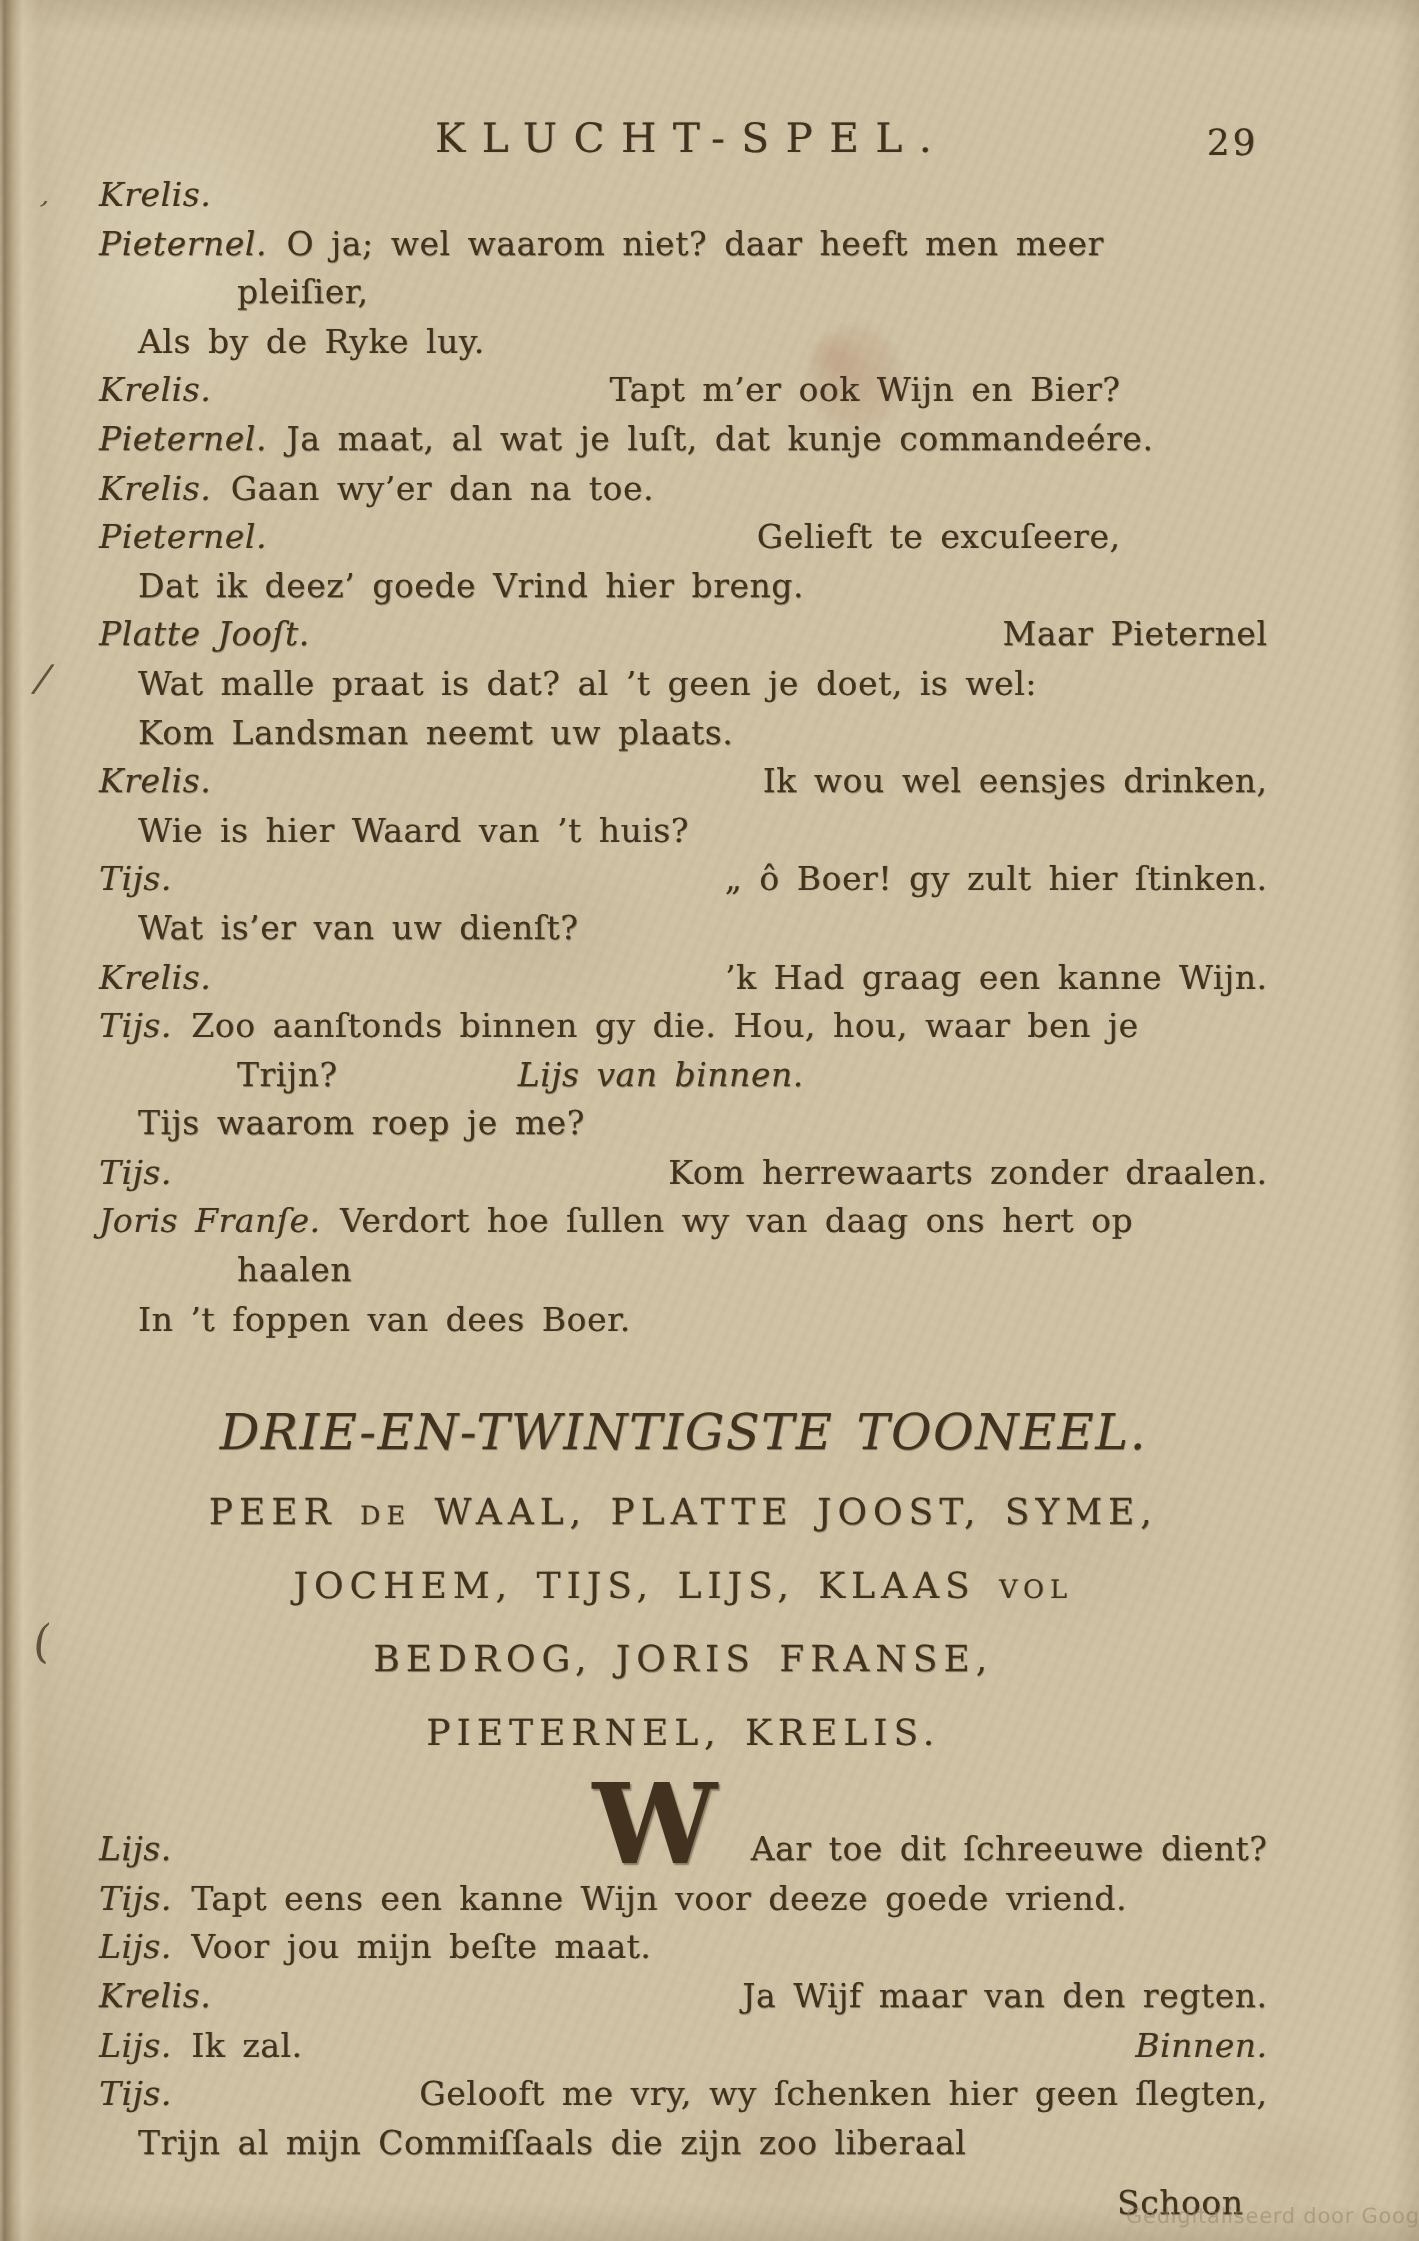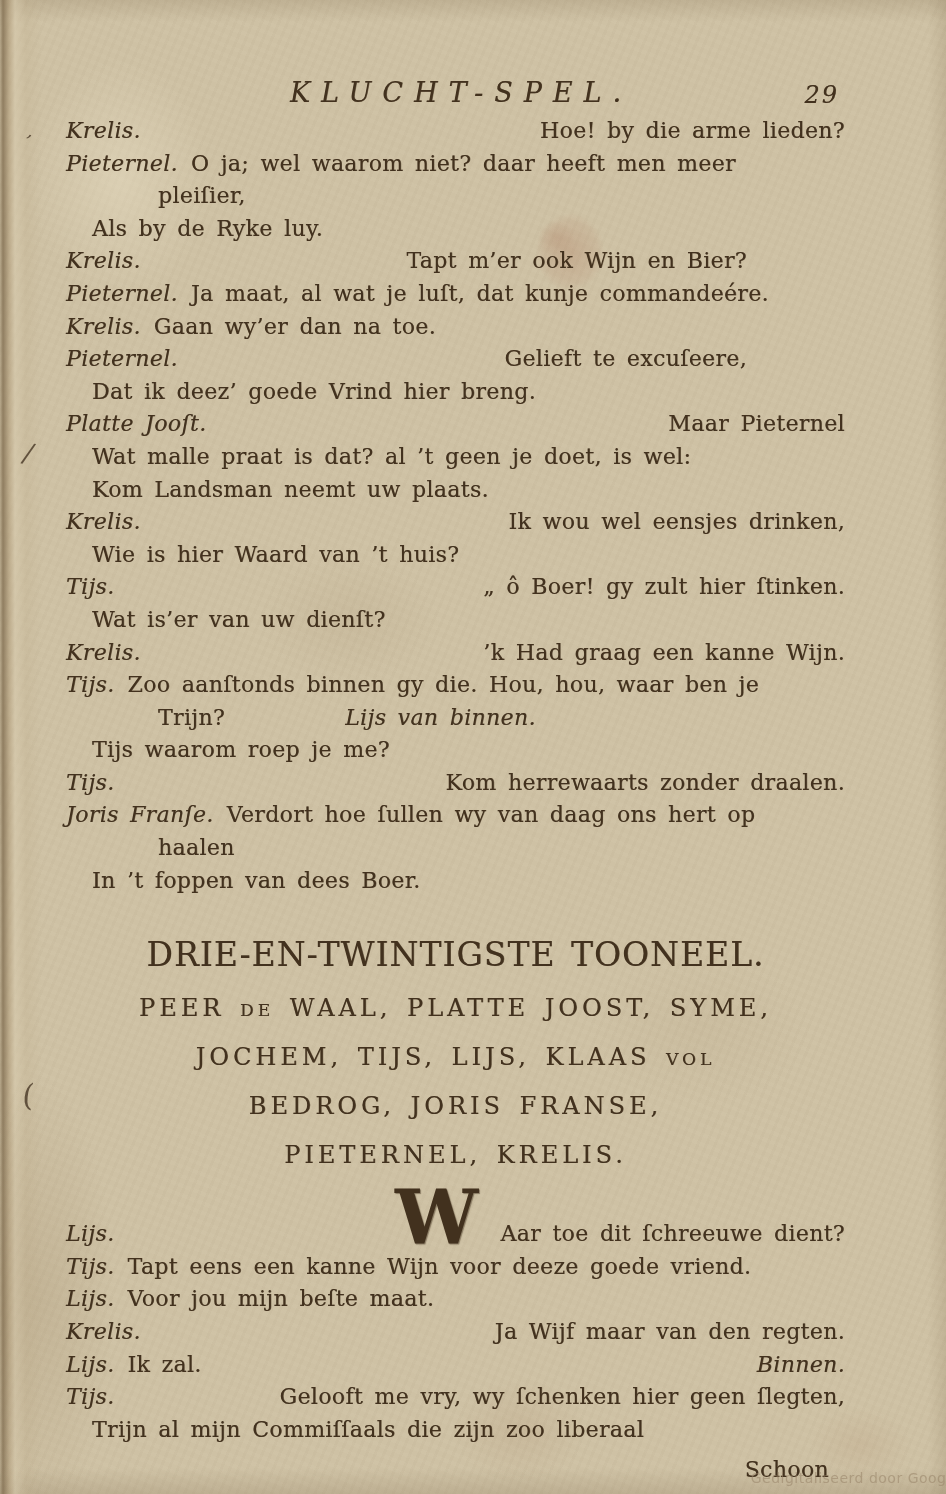--- a/index.html
+++ b/index.html
@@ -36,21 +36,21 @@
   }
   .content {
     position: relative;
     padding: 76px 101px 0 66px;
     font-size: 22px;
     letter-spacing: 0.35px;
     word-spacing: 4px;
     text-shadow: 0.4px 0.4px 0.6px rgba(66,49,30,0.55);
   }
   
-  .runhead { position: relative; height: 34px; line-height: 34px; font-style: italic; }
+  .runhead { position: relative; height: 34px; line-height: 34px; }
   .runhead .title {
     display: block; text-align: center;
     font-size: 27px; letter-spacing: 11px; text-indent: 11px;
     white-space: nowrap;
   }
   .runhead .pageno {
     position: absolute; right: 6px; top: 2px;
     font-size: 24px; letter-spacing: 2px; text-align: center;
   }
   
@@ -62,20 +62,21 @@
   .dline.mid .rx { margin-right: 98px; }
   .dline .it { font-style: italic; }
   .dline.ind1 { padding-left: 26px; }
   .dline.ind2 { padding-left: 92px; }
   .dline .note { margin-left: 120px; }
   
   .scene-title {
     margin-top: 36px; text-align: center;
     font-size: 33px; letter-spacing: 1px; line-height: 44px;
     white-space: nowrap;
+    font-style: italic;
   }
   .cast { margin-top: 12px; text-align: center; font-variant: small-caps; }
   .cast .cast-line { font-size: 24px; letter-spacing: 4px; line-height: 35px; margin-top: 14px; }
   
   .dialogue2 { position: relative; margin-top: 45px; }
   .dropcap {
     position: absolute; left: 329px; top: -38px;
     font-size: 74px; line-height: 74px; font-weight: bold;
     letter-spacing: 0; text-shadow: 1px 1px 1px rgba(66,49,30,0.5);
   }
@@ -103,21 +104,21 @@
   <span class="mark mark3">,</span>
 
   <div class="content">
 
     <div class="runhead">
       <span class="title">KLUCHT-SPEL.</span>
       <span class="pageno">29</span>
     </div>
 
     <div class="dialogue">
-        <div class="dline"><span class="sp">Krelis.</span><span class="rx">Hoe! by die arme lieden?</span></div>
+        <div class="dline"><span class="sp">Krelis.</span></div>
         <div class="dline"><span class="sp">Pieternel.</span><span class="tx">O ja; wel waarom niet? daar heeft men meer</span></div>
         <div class="dline ind2"><span class="tx">pleiſier,</span></div>
         <div class="dline ind1"><span class="tx">Als by de Ryke luy.</span></div>
         <div class="dline mid"><span class="sp">Krelis.</span><span class="rx">Tapt m’er ook Wijn en Bier?</span></div>
         <div class="dline"><span class="sp">Pieternel.</span><span class="tx">Ja maat, al wat je luſt, dat kunje commandeére.</span></div>
         <div class="dline"><span class="sp">Krelis.</span><span class="tx">Gaan wy’er dan na toe.</span></div>
         <div class="dline mid"><span class="sp">Pieternel.</span><span class="rx">Gelieft te excuſeere,</span></div>
         <div class="dline ind1"><span class="tx">Dat ik deez’ goede Vrind hier breng.</span></div>
         <div class="dline"><span class="sp">Platte Jooſt.</span><span class="rx">Maar Pieternel</span></div>
         <div class="dline ind1"><span class="tx">Wat malle praat is dat? al ’t geen je doet, is wel:</span></div>

